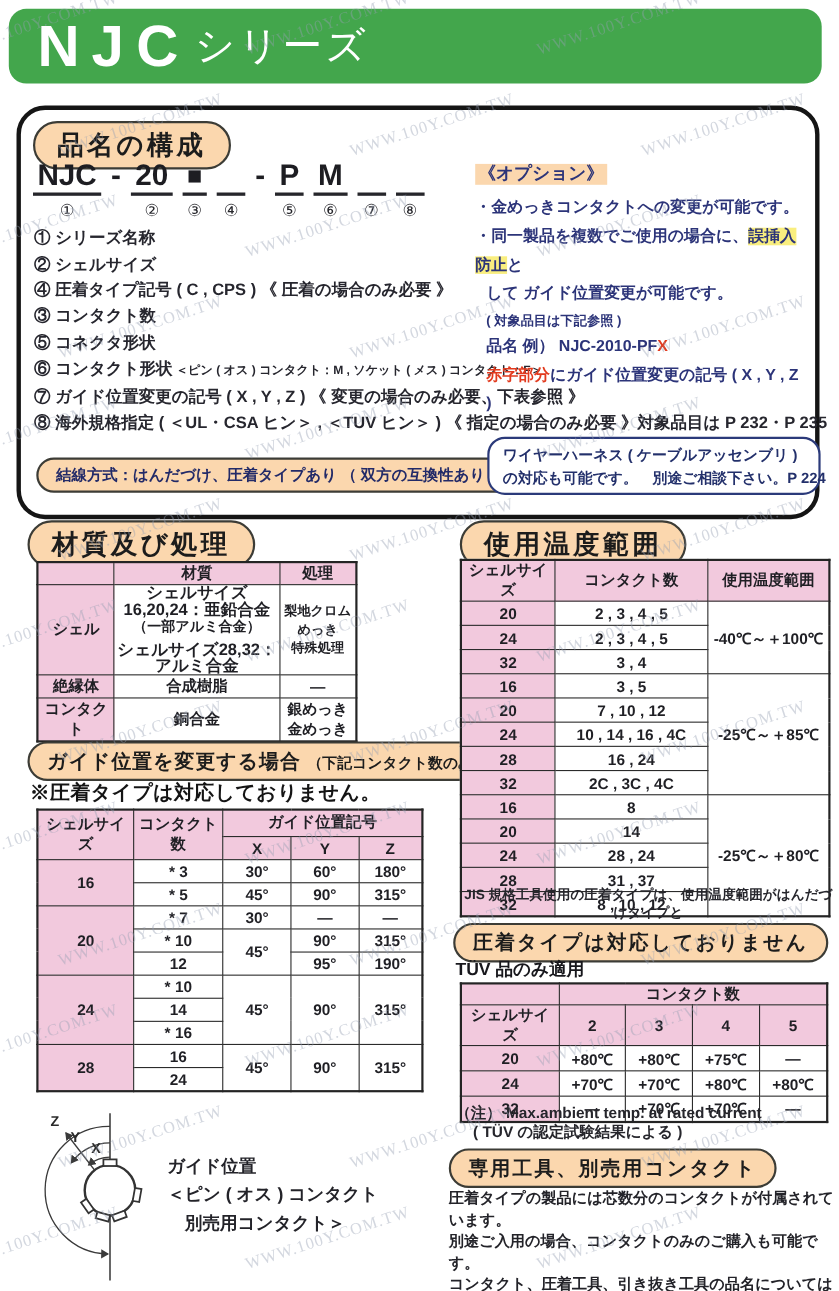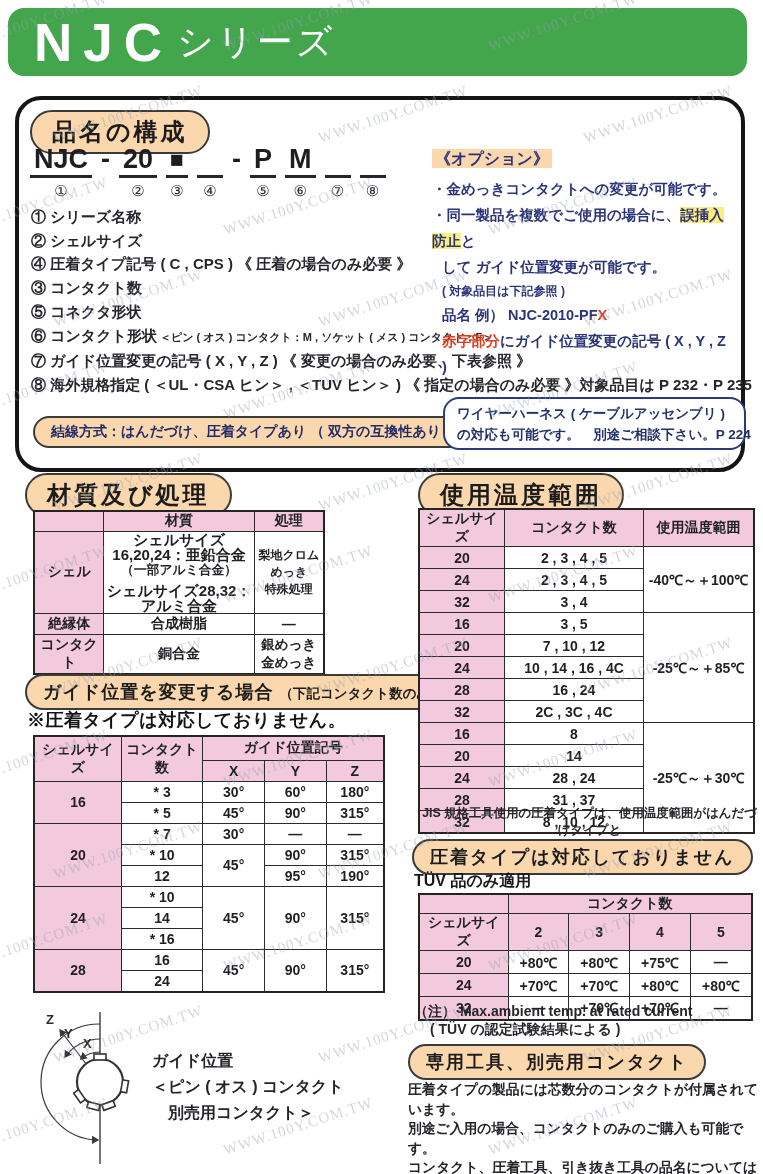--- a/index.html
+++ b/index.html
@@ -413,21 +413,21 @@
           <td class="pinkc">28</td>
           <td>16 , 24</td>
         </tr>
         <tr style="height: 21px;">
           <td class="pinkc">32</td>
           <td>2C , 3C , 4C</td>
         </tr>
         <tr style="height: 21px;">
           <td class="pinkc">16</td>
           <td>8</td>
-          <td rowspan="5">-25℃～＋30℃</td>
+          <td rowspan="5">-25℃～＋80℃</td>
         </tr>
         <tr style="height: 21px;">
           <td class="pinkc">20</td>
           <td>14</td>
         </tr>
         <tr style="height: 21px;">
           <td class="pinkc">24</td>
           <td>28 , 24</td>
         </tr>
         <tr style="height: 21px;">

